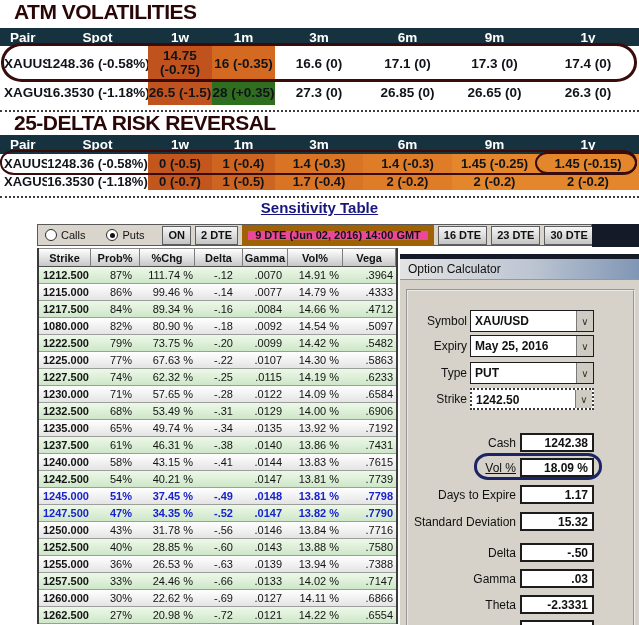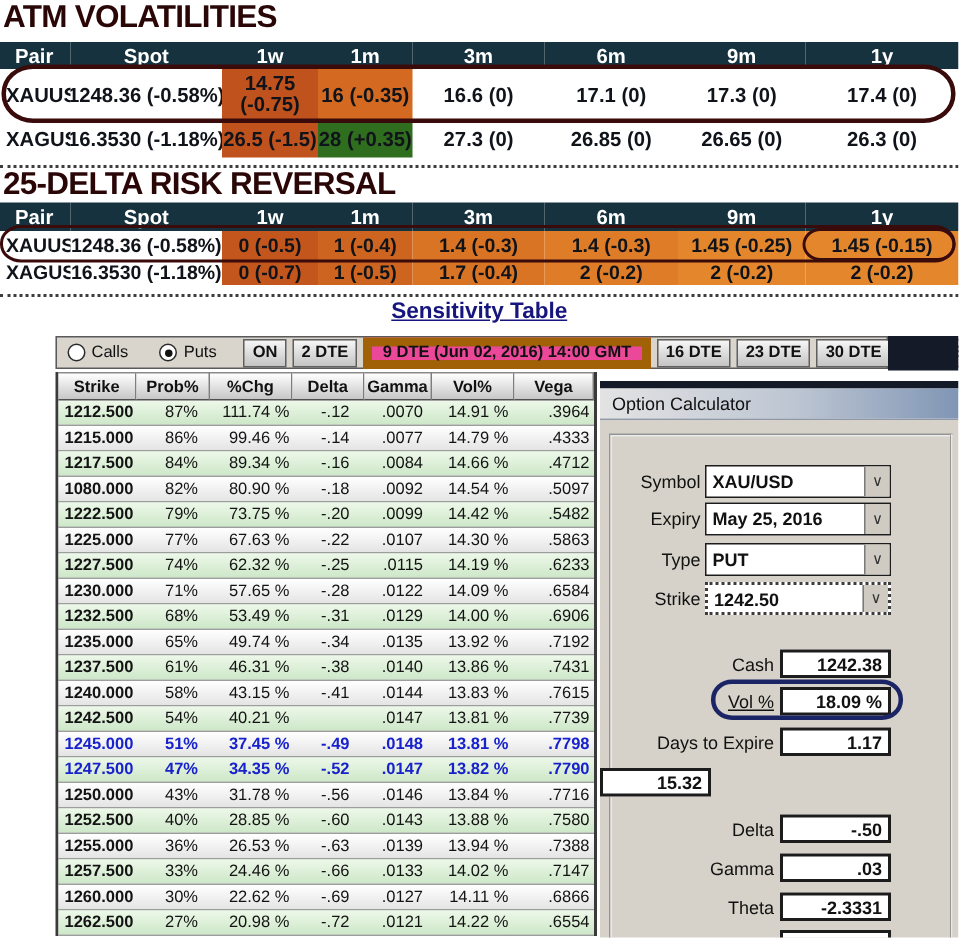--- a/index.html
+++ b/index.html
@@ -1,20 +1,20 @@
 <!DOCTYPE html>
 <html><head>
 <meta charset="utf-8">
 <style>
   * { margin:0; padding:0; box-sizing:border-box; }
   html,body { width:639px; height:625px; }
   body { font-family:"Liberation Sans", sans-serif; background:#fff; }
   .page { position:relative; width:639px; height:625px; background:#fff; overflow:hidden; }
 
-  .sec-title { position:absolute; left:2px; font-weight:bold; font-size:21px; letter-spacing:-0.5px; color:#2a0606; white-space:nowrap; }
+  .sec-title { position:absolute; left:14px; font-weight:bold; font-size:21px; letter-spacing:-0.5px; color:#2a0606; white-space:nowrap; }
   #atm-title { top:0px; }
   #rr-title  { top:111px; }
 
   .bigtable { position:absolute; left:0; width:639px; display:grid; grid-template-columns:47px 101px 64px 63px 88px 89px 85px 102px; }
   #atm-table { top:28px; grid-template-rows:18px 34px 25px; }
   #rr-table  { top:135px; grid-template-rows:19px 18px 18px; }
   .bt-cell { display:flex; align-items:center; justify-content:center; font-weight:bold; font-size:13px; color:#10141a; white-space:nowrap; overflow:hidden; }
   .bt-head { background:#16323e; color:#fff; font-size:13.5px; }
   .bt-pair { justify-content:flex-start; padding-left:4px; }
   .bt-head.bt-pair { padding-left:10px; }
@@ -397,20 +397,21 @@
           </div>
           <div class="c-row" style="top: 178px; left: 0px; width: 196px;">
             <div class="c-label" style="width: 116px; margin-right: 4px; text-decoration: underline;">Vol %</div>
             <div class="out-box" style="width: 74px;">18.09 %</div>
           </div>
           <div class="c-row" style="top: 205px; left: 0px; width: 196px;">
             <div class="c-label" style="width: 116px; margin-right: 4px;">Days to Expire</div>
             <div class="out-box" style="width: 74px;">1.17</div>
           </div>
           <div class="c-row" style="top: 232px; left: 0px; width: 196px;">
+            <div class="c-label" style="width: 116px; margin-right: 4px;">Standard Deviation</div>
             <div class="out-box" style="width: 74px;">15.32</div>
           </div>
           <div class="c-row" style="top: 263px; left: 0px; width: 196px;">
             <div class="c-label" style="width: 116px; margin-right: 4px;">Delta</div>
             <div class="out-box" style="width: 74px;">-.50</div>
           </div>
           <div class="c-row" style="top: 289px; left: 0px; width: 196px;">
             <div class="c-label" style="width: 116px; margin-right: 4px;">Gamma</div>
             <div class="out-box" style="width: 74px;">.03</div>
           </div>

